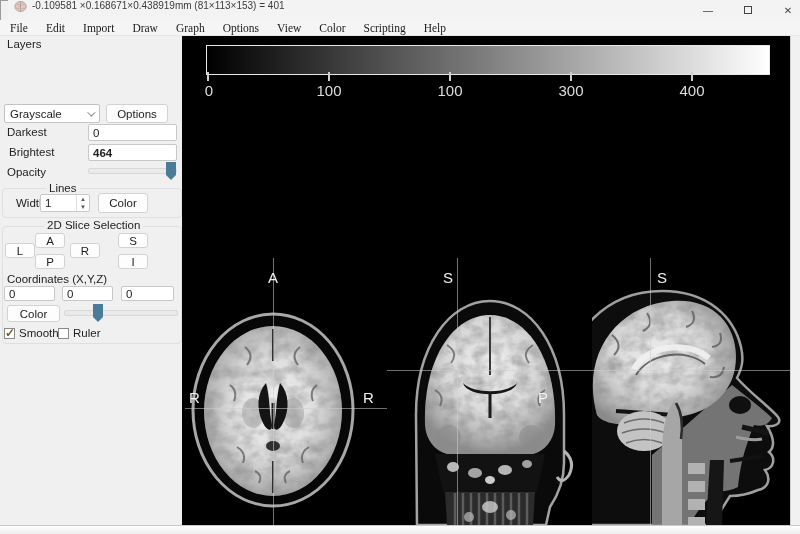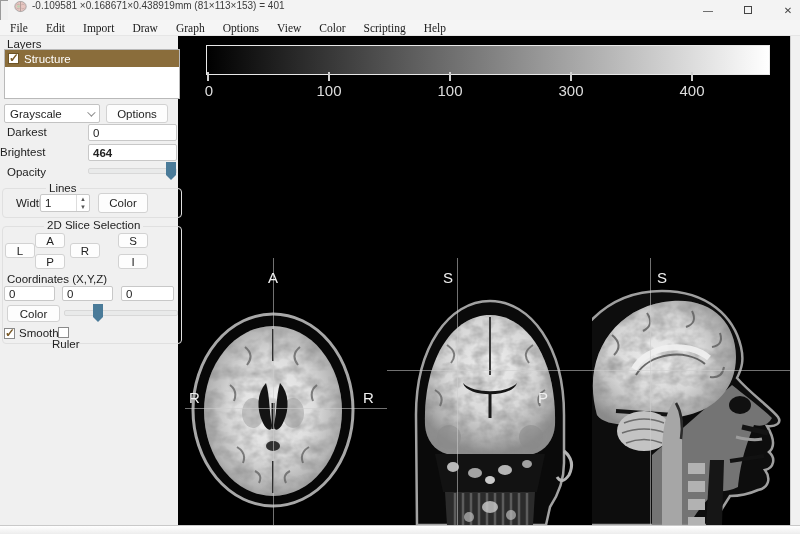--- a/index.html
+++ b/index.html
@@ -19,21 +19,21 @@
   .win-btn.max span { display:block; width:8px; height:8px; border:1px solid #444; font-size:0; }
 
   
   .menubar { position:absolute; left:0; top:20px; width:800px; height:16px; background:#f5f5f5;
              display:flex; align-items:center; padding-left:8px; border-bottom:1px solid #e6e6e6; }
   .menu-item { font-size:11.5px; color:#1a1a1a; padding:0 2px; margin-right:14px; white-space:nowrap;font-family:Liberation Serif, serif; }
 
   
   .main { position:absolute; left:0; top:36px; width:800px; height:489px; display:flex; }
   .sidebar { position:relative; width:185px; height:489px; background:#f0f0f0; flex:0 0 auto;
-             font-size:11.5px; color:#222; border-right:7px solid #000000; }
+             font-size:11.5px; color:#222; border-right:3px solid #000000; }
   .viewer { position:relative; width:605px; height:489px; background:#000; flex:0 0 auto; overflow:hidden; }
   .right-strip { width:10px; height:489px; background:#f1f1f1; border-left:1px solid #cfcfcf; flex:0 0 auto; }
   .bottom-strip { position:absolute; left:0; top:525px; width:800px; height:9px;
                   background:linear-gradient(#ffffff,#ededed); border-top:1px solid #c9c9c9; }
 
   
   .sb-label { position:absolute; white-space:nowrap; }
   .listbox { position:absolute; left:4px; top:13px; width:176px; height:50px; background:#fff;
              border:1px solid #b9b9b9; }
   .layer-row { height:17px; display:flex; align-items:center; background:#8a6d3b; color:#fff; }
@@ -122,37 +122,31 @@
     <span class="menu-item">Color</span>
     <span class="menu-item">Scripting</span>
     <span class="menu-item">Help</span>
   </div>
 
   <div class="main">
 
     <div class="sidebar">
 
       <span class="sb-label" style="left:7px; top:2px;">Layers</span>
-      <div class="listbox">
-        <div class="layer-row">
-          <div class="cbx checked"></div>
-          <span class="layer-name">Structure</span>
-        </div>
-      </div>
 
       <div class="combo">
         <span>Grayscale</span>
         <span class="chev"></span>
       </div>
       <div class="btn" style="left:106px; top:68px; width:62px; height:19px;">Options</div>
 
       <span class="sb-label" style="left:7px; top:90px;">Darkest</span>
       <input class="input" style="left: 88px; top: 88px; width: 89px; height: 17px;" value="0">
 
-      <span class="sb-label" style="left:0; top:110px;text-align:center;">Brightest</span>
+      <span class="sb-label" style="left:9px; top:110px;text-align:center;">Brightest</span>
       <input class="input" style="left: 88px; top: 108px; width: 89px; height: 17px; font-weight: bold;" value="464">
 
       <span class="sb-label" style="left:7px; top:130px;">Opacity</span>
       <div class="slider" style="left:88px; top:126px; width:89px;">
         <div class="track"></div>
         <div class="handle" style="left:78px;"></div>
       </div>
 
       <div class="group" style="left:2px; top:152px; width:180px; height:30px;"></div>
       <span class="legend sb-label" style="left:10px; top:146px;">Lines</span>
@@ -184,21 +178,21 @@
       <div class="btn" style="left:7px; top:269px; width:53px; height:17px;">Color</div>
       <div class="slider" style="left:64px; top:268px; width:114px;">
         <div class="track"></div>
         <div class="handle" style="left:29px;"></div>
       </div>
 
       <div class="cb-row" style="left:4px; top:291px;">
         <div class="cbx checked"></div>
         <span>Smooth</span>
       </div>
-      <div class="cb-row" style="left:52px; top:291px;flex-direction:column;">
+      <div class="cb-row" style="left:58px; top:291px;">
         <div class="cbx"></div>
         <span>Ruler</span>
       </div>
     </div>
 
     <div class="viewer">
 
       <div class="cbar"></div>
       <div class="ctick" style="left:22px;"></div>
       <div class="ctick" style="left:143px;"></div>

